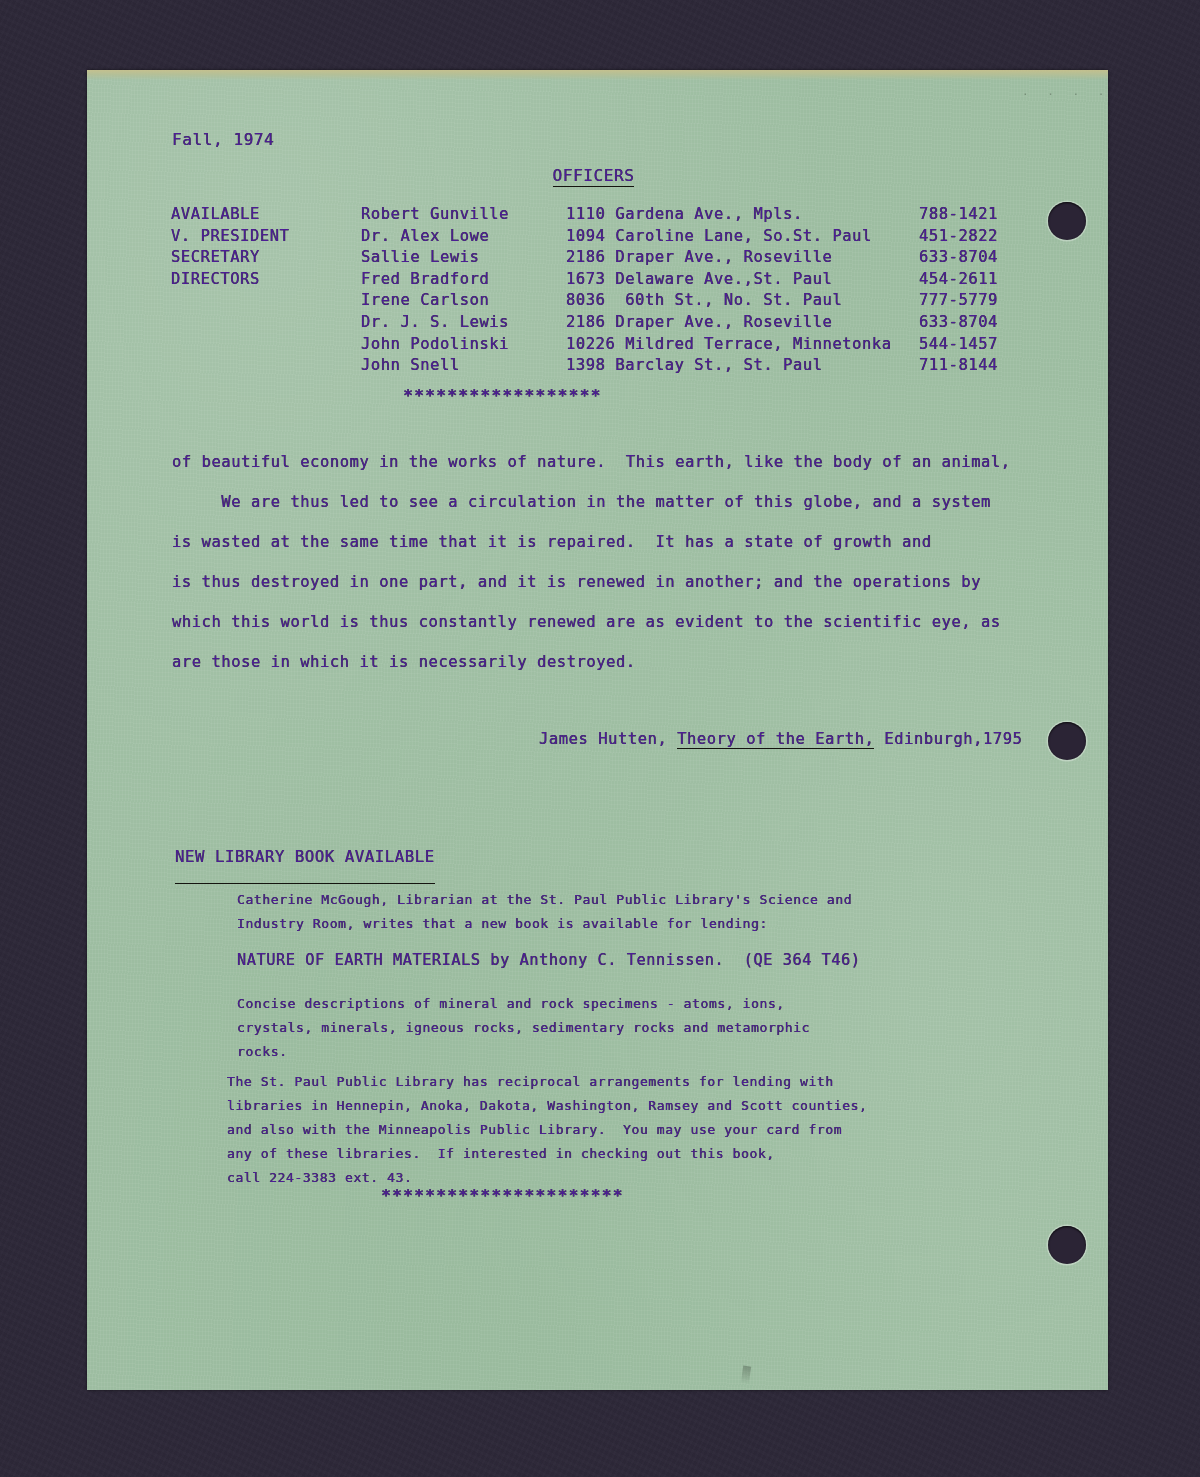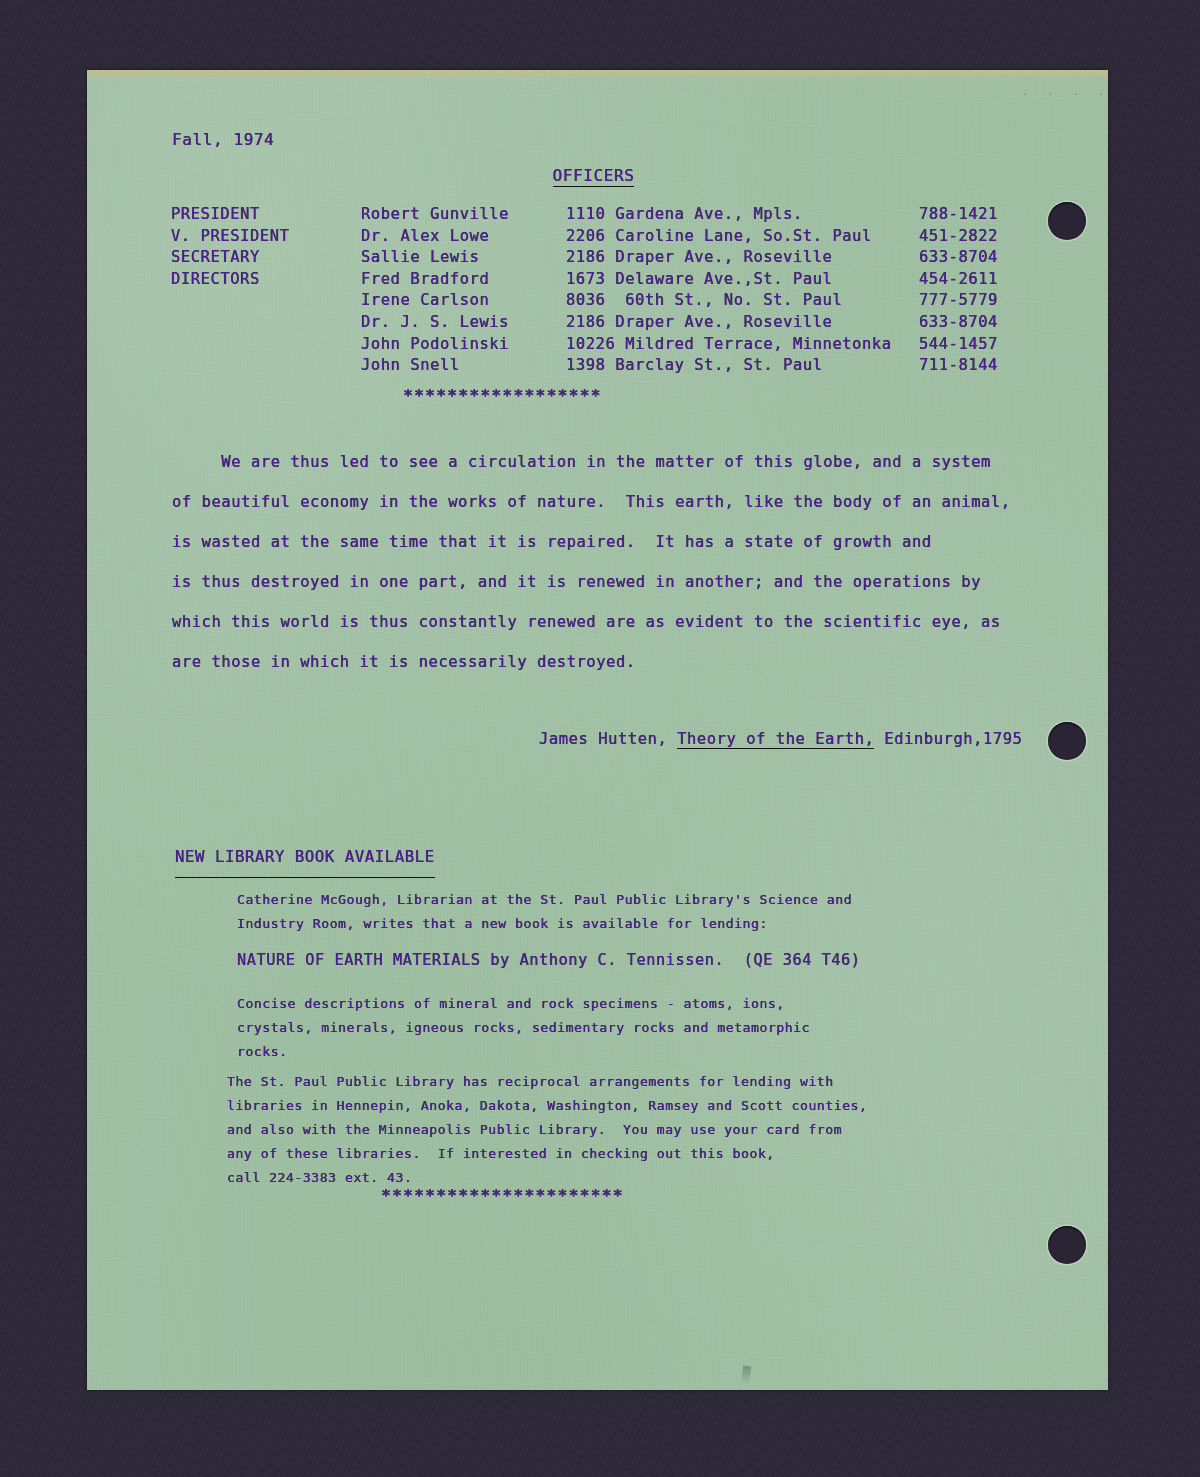--- a/index.html
+++ b/index.html
@@ -172,21 +172,21 @@
     white-space: pre;
   }
   #citation .title { border-bottom: 1.5px solid #14140f; margin-top: 47px; }
 
   #library-heading {
     position: absolute;
     left: 88px;
     top: 778px;
     font-size: 15.6px;
   }
-  #library-heading span { border-bottom: 1.6px solid #14140f; padding-bottom: 11px; }
+  #library-heading span { border-bottom: 1.6px solid #14140f; padding-bottom: 17px; }
 
   .block {
     position: absolute;
     font-size: 13px;
     line-height: 24px;
     white-space: pre-wrap;
   }
   #lib-p1 { left: 150px; top: 818px; width: 790px; }
   #lib-p2 { left: 150px; top: 878px; width: 790px; }
   #lib-p3 { left: 150px; top: 922px; width: 790px; }
@@ -206,29 +206,29 @@
 
     <div id="date-line" class="ink">Fall, 1974</div>
 
     <div id="officers-heading" class="ink">
       <span>OFFICERS</span>
     </div>
 
     <table id="officers-table" class="ink">
       <tbody>
         <tr>
-          <td class="col-role">PRESIDENT</td>
+          <td class="col-role">AVAILABLE</td>
           <td class="col-name">Robert Gunville</td>
           <td class="col-addr">1110 Gardena Ave., Mpls.</td>
           <td class="col-phone">788-1421</td>
         </tr>
         <tr>
           <td class="col-role">V. PRESIDENT</td>
           <td class="col-name">Dr. Alex Lowe</td>
-          <td class="col-addr">2206 Caroline Lane, So.St. Paul</td>
+          <td class="col-addr">1094 Caroline Lane, So.St. Paul</td>
           <td class="col-phone">451-2822</td>
         </tr>
         <tr>
           <td class="col-role">SECRETARY</td>
           <td class="col-name">Sallie Lewis</td>
           <td class="col-addr">2186 Draper Ave., Roseville</td>
           <td class="col-phone">633-8704</td>
         </tr>
         <tr>
           <td class="col-role">DIRECTORS</td>
@@ -259,22 +259,22 @@
           <td class="col-name">John Snell</td>
           <td class="col-addr">1398 Barclay St., St. Paul</td>
           <td class="col-phone">711-8144</td>
         </tr>
       </tbody>
     </table>
 
     <div id="sep-top" class="sep ink">******************</div>
 
     <div id="quote" class="ink">
+      <div class="pline">of beautiful economy in the works of nature.  This earth, like the body of an animal,</div>
       <div class="pline">     We are thus led to see a circulation in the matter of this globe, and a system</div>
-      <div class="pline">of beautiful economy in the works of nature.  This earth, like the body of an animal,</div>
       <div class="pline">is wasted at the same time that it is repaired.  It has a state of growth and</div>
       <div class="pline">is thus destroyed in one part, and it is renewed in another; and the operations by</div>
       <div class="pline">which this world is thus constantly renewed are as evident to the scientific eye, as</div>
       <div class="pline">are those in which it is necessarily destroyed.</div>
     </div>
 
     <div id="citation" class="ink"><span>James Hutten, </span><span class="title">Theory of the Earth,</span><span> Edinburgh,1795</span></div>
 
     <div id="library-heading" class="ink">
       <span>NEW LIBRARY BOOK AVAILABLE</span>

